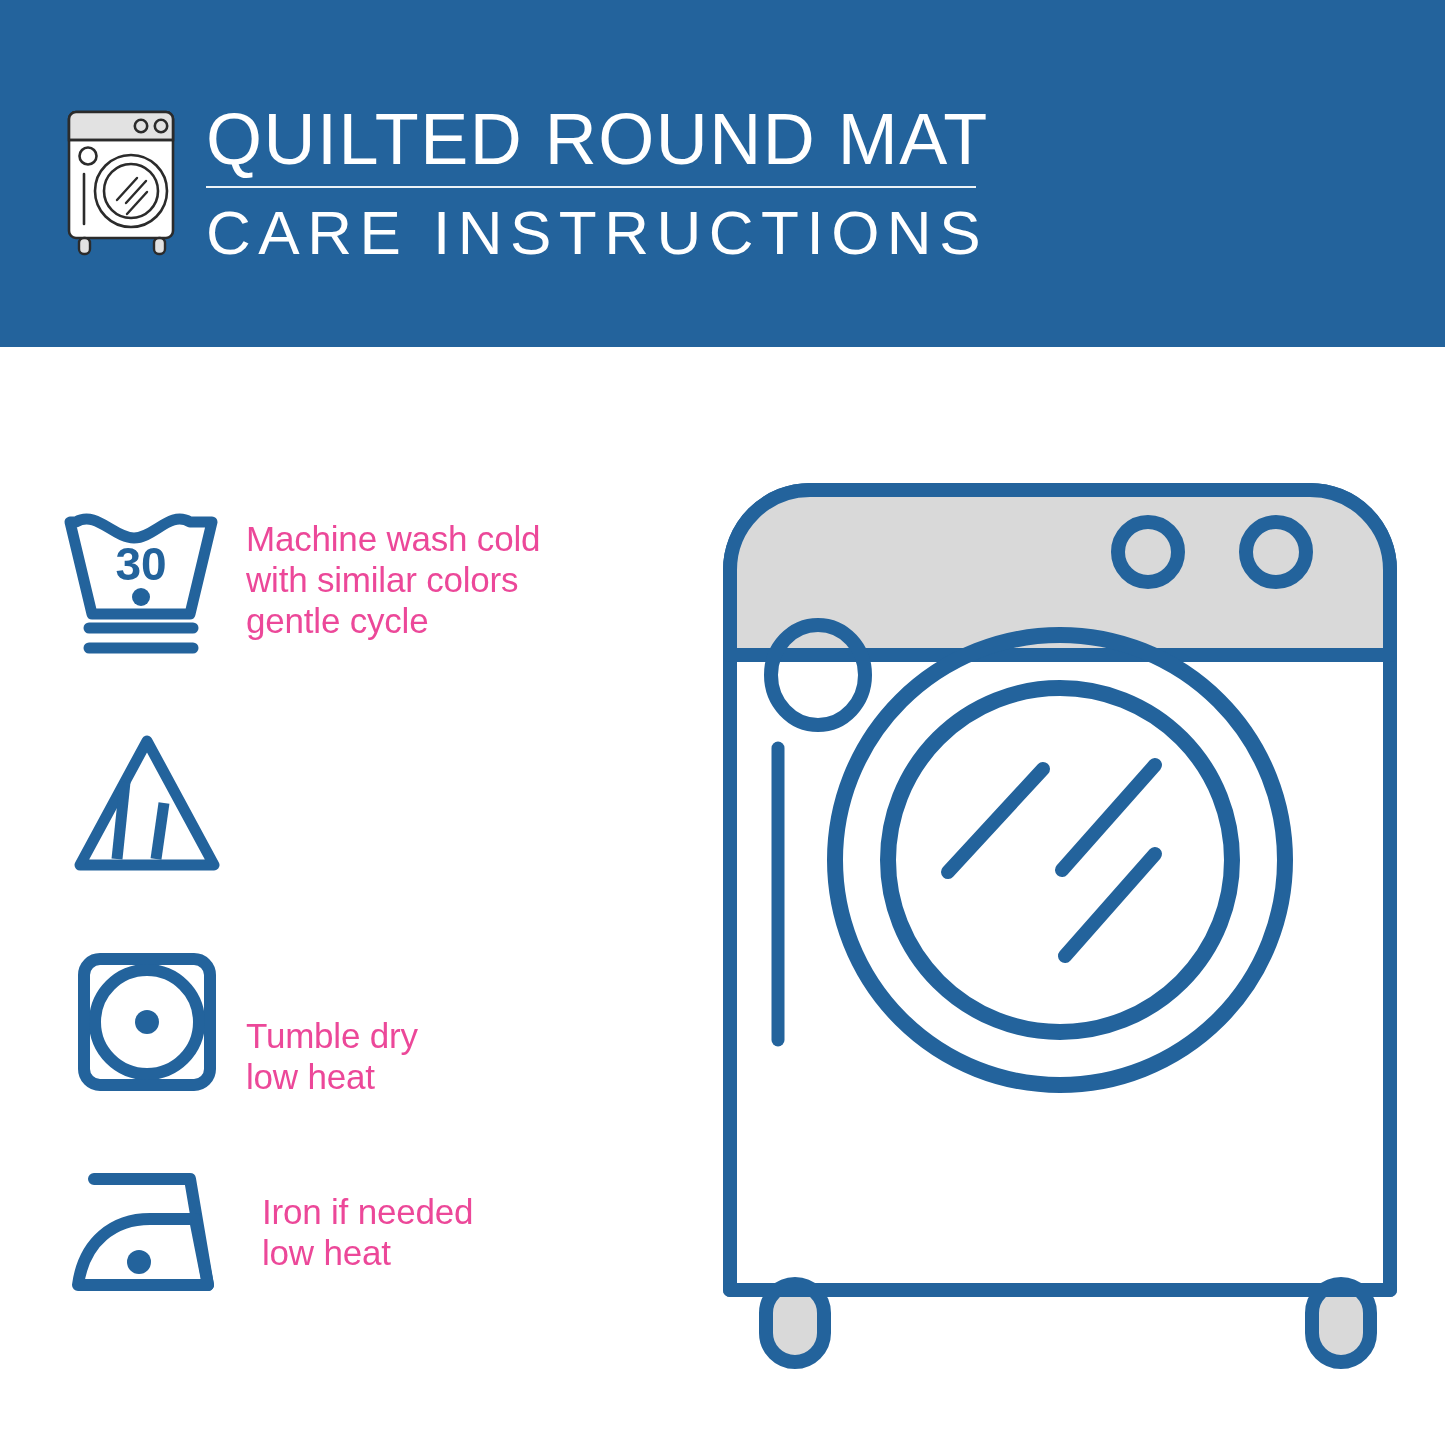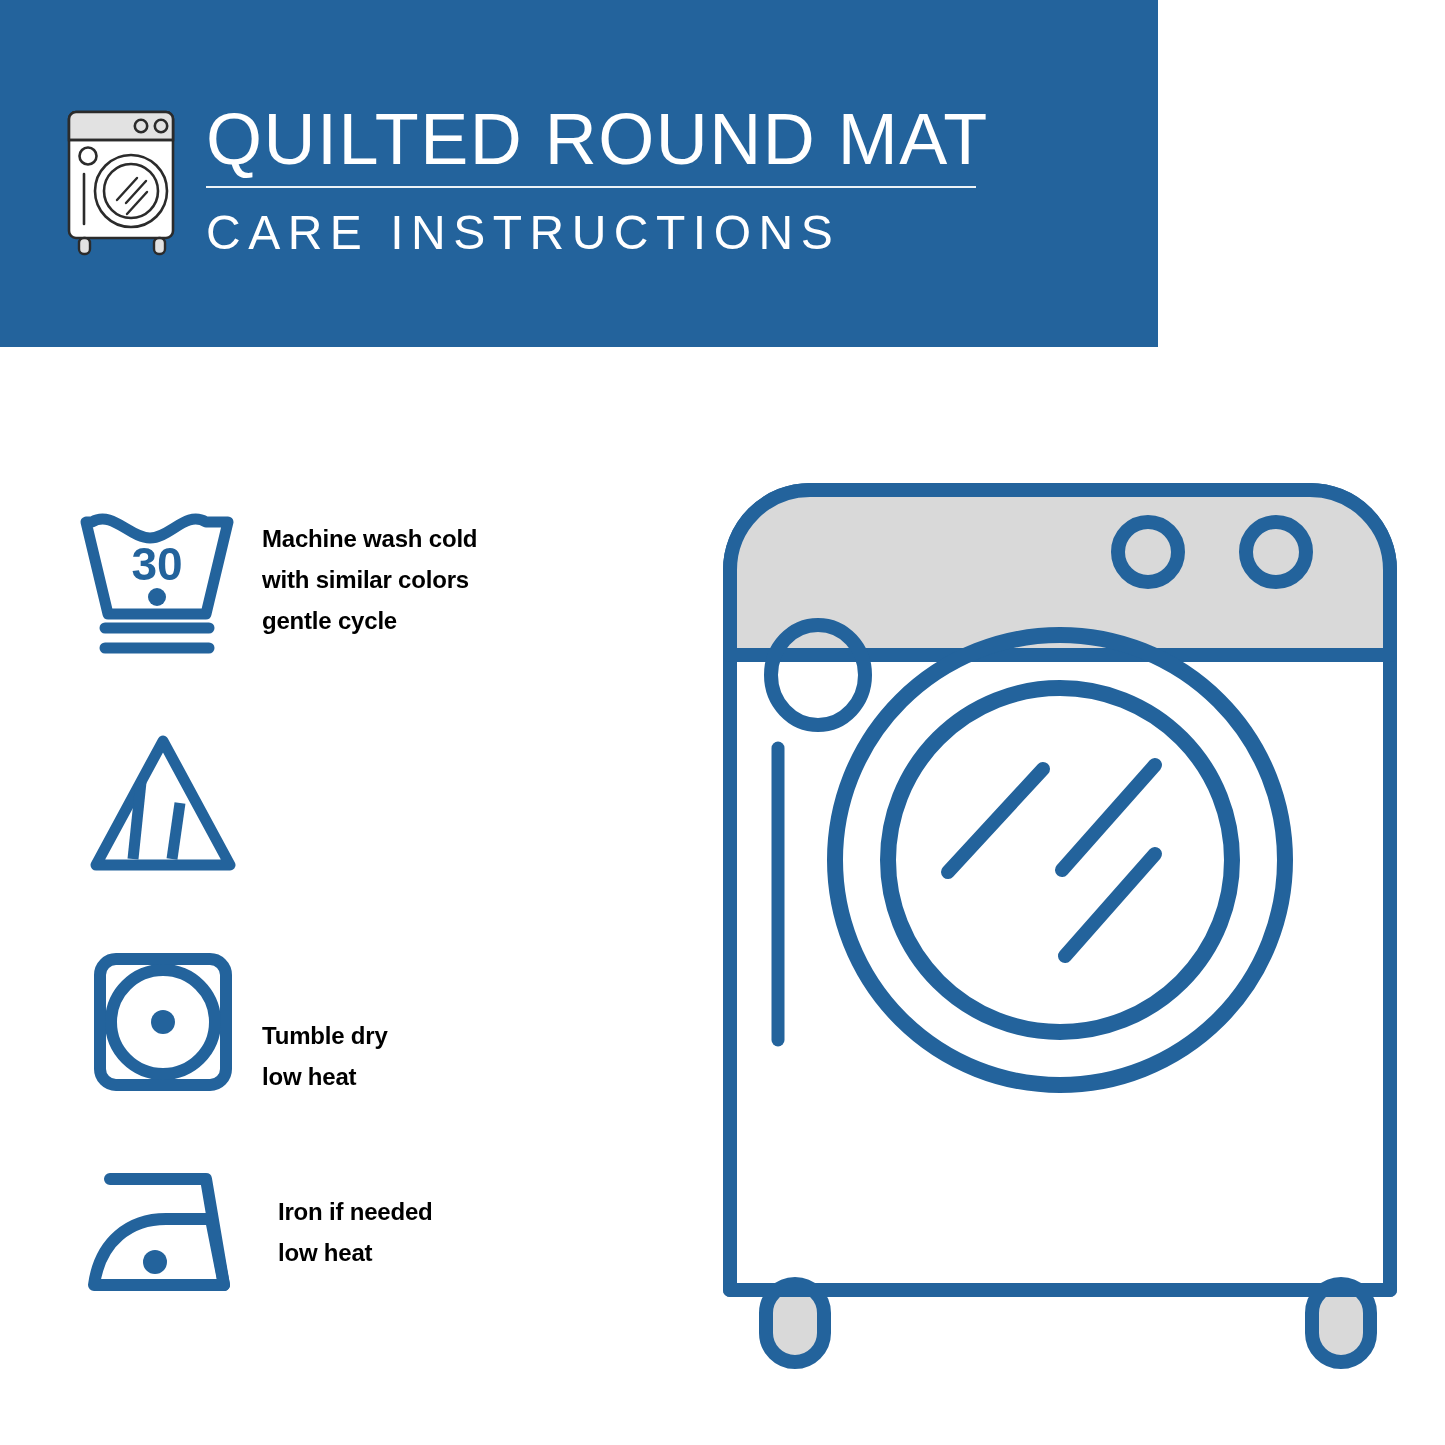--- a/index.html
+++ b/index.html
@@ -16,21 +16,21 @@
     height: 1445px;
     background: #ffffff;
     overflow: hidden;
   }
 
   
   .header {
     position: absolute;
     left: 0;
     top: 0;
-    width: 1158px;
+    width: 1445px;
     height: 347px;
     background: #23639c;
   }
   .header-logo {
     position: absolute;
     left: 62px;
     top: 104px;
     width: 122px;
     height: 152px;
   }
@@ -53,31 +53,31 @@
     margin-top: 6px;
     margin-bottom: 8px;
     width: 770px;
     height: 2px;
     background: #ffffff;
     opacity: .92;
   }
   .title-sub {
     color: #ffffff;
     font-family: "Liberation Sans", sans-serif;
-    font-size: 48px;
+    font-size: 62px;
     font-weight: 300;
     letter-spacing: 7.5px;
     line-height: 74px;
     white-space: nowrap;
   }
 
   
   .care-list {
     position: absolute;
-    left: 16px;
+    left: 0;
     top: 347px;
     width: 700px;
     height: 1098px;
   }
   .care-row {
     position: absolute;
     left: 62px;
     width: 620px;
     display: flex;
     align-items: center;
@@ -88,24 +88,24 @@
   .care-row-4 { top: 810px; gap: 16px; }
 
   .care-icon {
     width: 178px;
     flex: 0 0 178px;
     display: flex;
     align-items: center;
     justify-content: flex-start;
   }
   .care-text {
-    color: #000000;
-    font-family: "Liberation Sans", sans-serif;
-    font-size: 24px;
-    font-weight: 700;
+    color: #ec4899;
+    font-family: "Liberation Sans", sans-serif;
+    font-size: 35px;
+    font-weight: 400;
     line-height: 41px;
     letter-spacing: -0.2px;
     white-space: pre-line;
     padding-left: 6px;
   }
 
   
   .machine {
     position: absolute;
     left: 700px;

